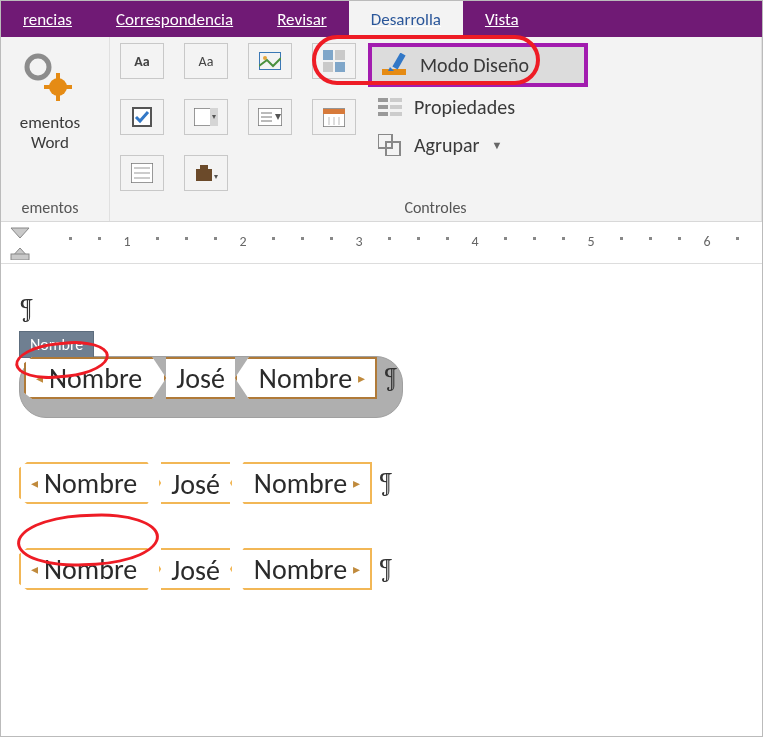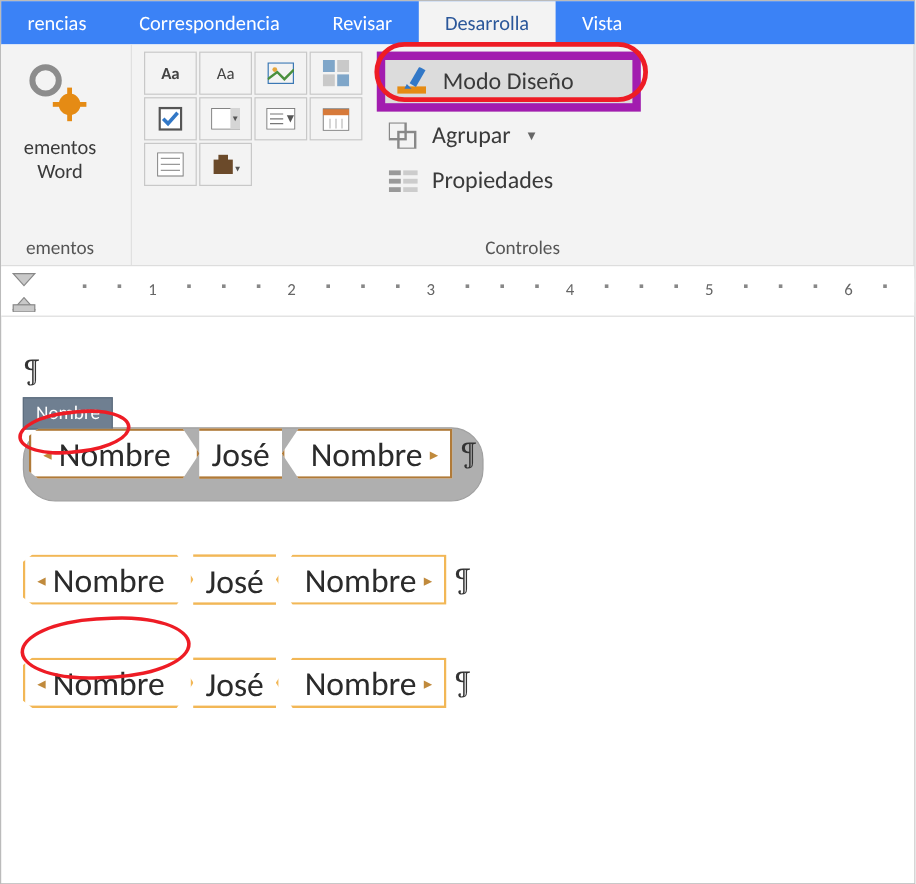--- a/index.html
+++ b/index.html
@@ -13,24 +13,25 @@
   .frame {
     width: 763px; height: 737px;
     position: relative;
     border: 1px solid #bbb;
   }
 
   
   .tab-bar {
     display: flex;
     height: 36px;
-    background: #3b82f6;
+    background: #701a75;
     color: #fff;
     font-size: 17px;
     align-items: flex-end;
+    text-decoration: underline;
   }
   .tab {
     padding: 0 22px;
     height: 100%;
     display: flex;
     align-items: center;
     cursor: pointer;
     white-space: nowrap;
   }
   .tab.active {
@@ -72,21 +73,21 @@
     width:60px; height:60px;
     display:block; margin: 6px auto 4px;
   }
   .controls-group .rows {
     display:flex; gap:6px;
   }
   .btn-grid {
     display:grid;
     grid-template-columns: repeat(4, 44px);
     grid-template-rows: repeat(3, 36px);
-    gap:2px;
+    gap:20px;
   }
   .btn-cell {
     border:1px solid #c8c8c8;
     display:flex; align-items:center; justify-content:center;
     background:#f3f3f3;
     cursor:pointer;
     font-size:14px;
     color:#444;
   }
   .side-list {
@@ -98,21 +99,21 @@
     display:flex; align-items:center;
     gap:10px;
     padding:6px 10px;
     font-size:20px;
     color:#3a3a3a;
     cursor:pointer;
     position:relative;
   }
   .side-item.design {
     background:#DCDCDC;
-    border:7px solid #a21caf;
+    border:4px solid #a21caf;
   }
   .drop-tri {
     font-size:11px; color:#666; margin-left:2px;
   }
 
   
   .ruler {
     height: 42px;
     background:#fff;
     position:relative;
@@ -344,39 +345,39 @@
                   <rect x="0" y="16" width="24" height="6" fill="#e58b14"></rect>
                   <rect x="14" y="0" width="6" height="16" fill="#3278c7" transform="rotate(30 17 8)"></rect>
                   <polygon points="8,14 12,18 6,18" fill="#3278c7"></polygon>
                 </svg>
             </span>
             <span>Modo Diseño</span>
           </div>
           <div class="side-item">
             <span>
               <svg width="26" height="22">
-                  <rect x="0" y="0" width="14" height="14" fill="none" stroke="#888" stroke-width="2"></rect>
-                  <rect x="8" y="8" width="14" height="14" fill="none" stroke="#888" stroke-width="2"></rect>
-                </svg>
-            </span>
-            <span>Agrupar</span>
-            <span class="drop-tri">▼</span>
-          </div>
-          <div class="side-item">
-            <span>
-              <svg width="26" height="22">
                   <rect x="0" y="2" width="10" height="4" fill="#999"></rect>
                   <rect x="12" y="2" width="12" height="4" fill="#ccc"></rect>
                   <rect x="0" y="9" width="10" height="4" fill="#999"></rect>
                   <rect x="12" y="9" width="12" height="4" fill="#ccc"></rect>
                   <rect x="0" y="16" width="10" height="4" fill="#999"></rect>
                   <rect x="12" y="16" width="12" height="4" fill="#ccc"></rect>
                 </svg>
             </span>
             <span>Propiedades</span>
+          </div>
+          <div class="side-item">
+            <span>
+              <svg width="26" height="22">
+                  <rect x="0" y="0" width="14" height="14" fill="none" stroke="#888" stroke-width="2"></rect>
+                  <rect x="8" y="8" width="14" height="14" fill="none" stroke="#888" stroke-width="2"></rect>
+                </svg>
+            </span>
+            <span>Agrupar</span>
+            <span class="drop-tri">▼</span>
           </div>
         </div>
       </div>
       <div class="group-label"><span>Controles</span></div>
 
       <div class="anno-box" style="left:202px; top:-2px; width:228px; height:50px;"></div>
     </div>
 
   </div>
 

